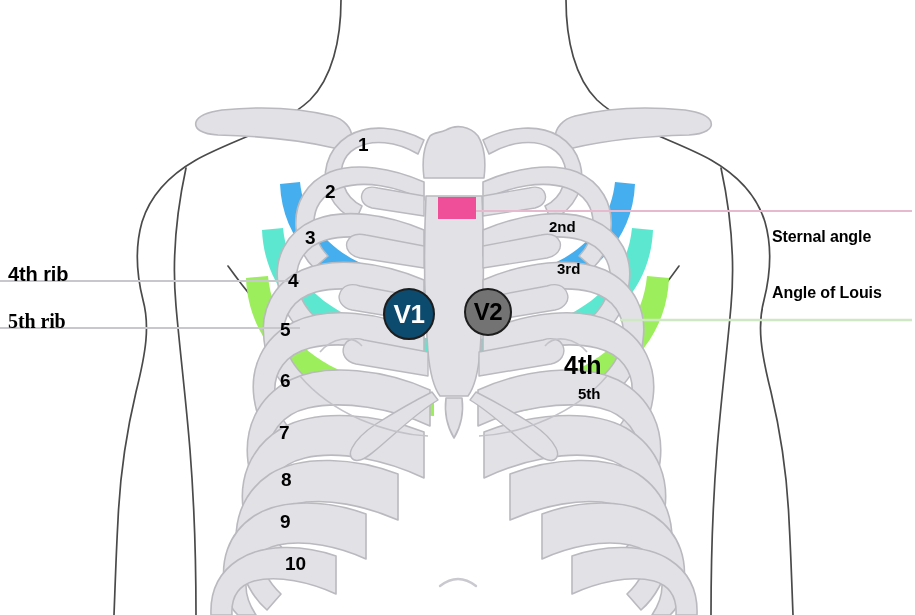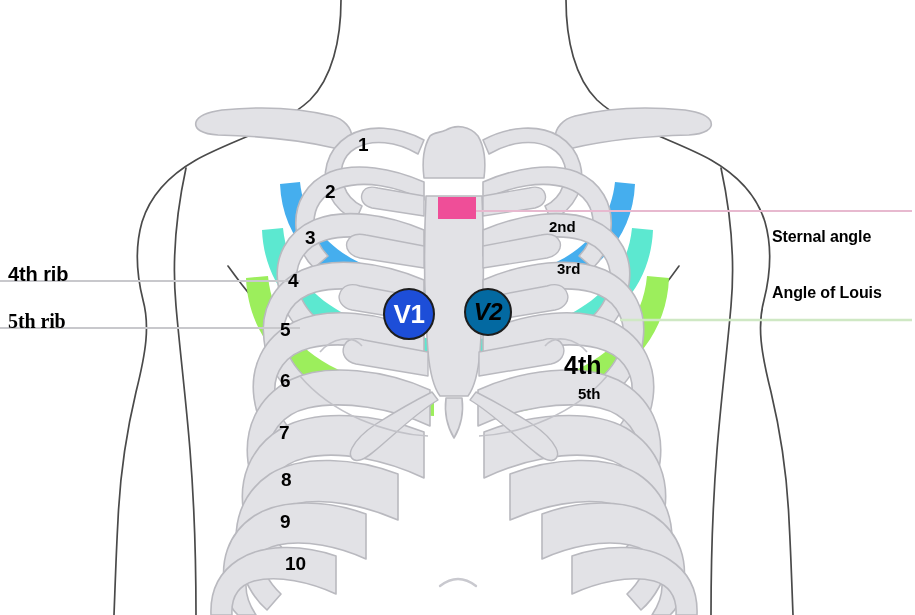--- a/index.html
+++ b/index.html
@@ -294,22 +294,22 @@
   <div class="lbl rib-num" style="left:279px; top:422px;">7</div>
   <div class="lbl rib-num" style="left:281px; top:469px;">8</div>
   <div class="lbl rib-num" style="left:280px; top:511px;">9</div>
   <div class="lbl rib-num" style="left:285px; top:553px;">10</div>
 
   <div class="lbl ics-num" style="left:537px; top:218px;margin-left:12px;">2nd</div>
   <div class="lbl ics-num" style="left:557px; top:260px;">3rd</div>
   <div class="lbl ics-num big" style="left:564px; top:305px;">4th</div>
   <div class="lbl ics-num" style="left:578px; top:361px;margin-top:24px;">5th</div>
 
-  <div class="electrode" style="left:383px; top:288px; width:52px; height:52px; background:#1d4ed8;
+  <div class="electrode" style="left:383px; top:288px; width:52px; height:52px; background:#0c4a6e;
               border:2px solid #1d1d1d; color:#ffffff; font-size:26px;">
     <span class="electrode-text">V1</span>
   </div>
-  <div class="electrode" style="left:464px; top:288px; width:48px; height:48px; background:#0369a1;
-              border:2px solid #1d1d1d; color:#000000; font-size:24px;font-style:italic;">
+  <div class="electrode" style="left:464px; top:288px; width:48px; height:48px; background:#737373;
+              border:2px solid #1d1d1d; color:#000000; font-size:24px;">
     <span class="electrode-text">V2</span>
   </div>
 
 </div>
 
 </body></html>

